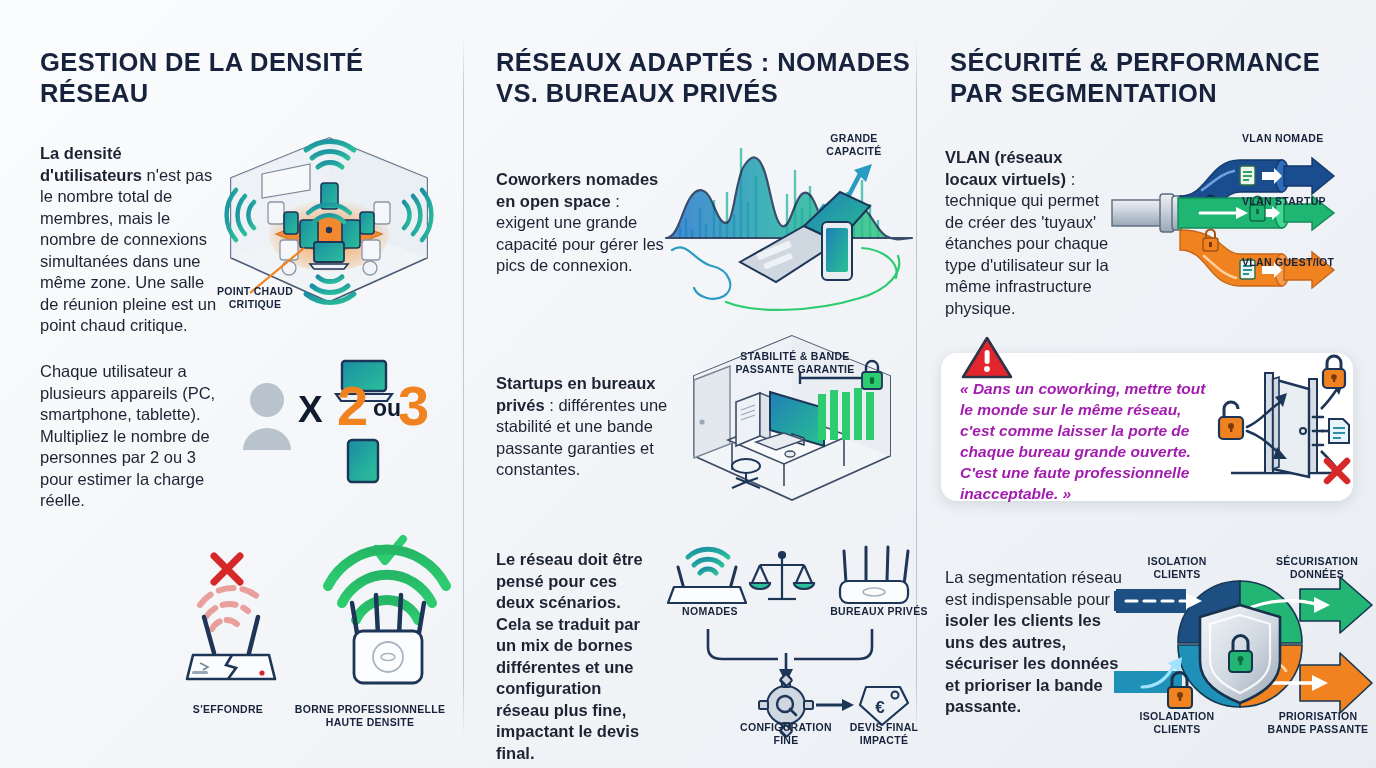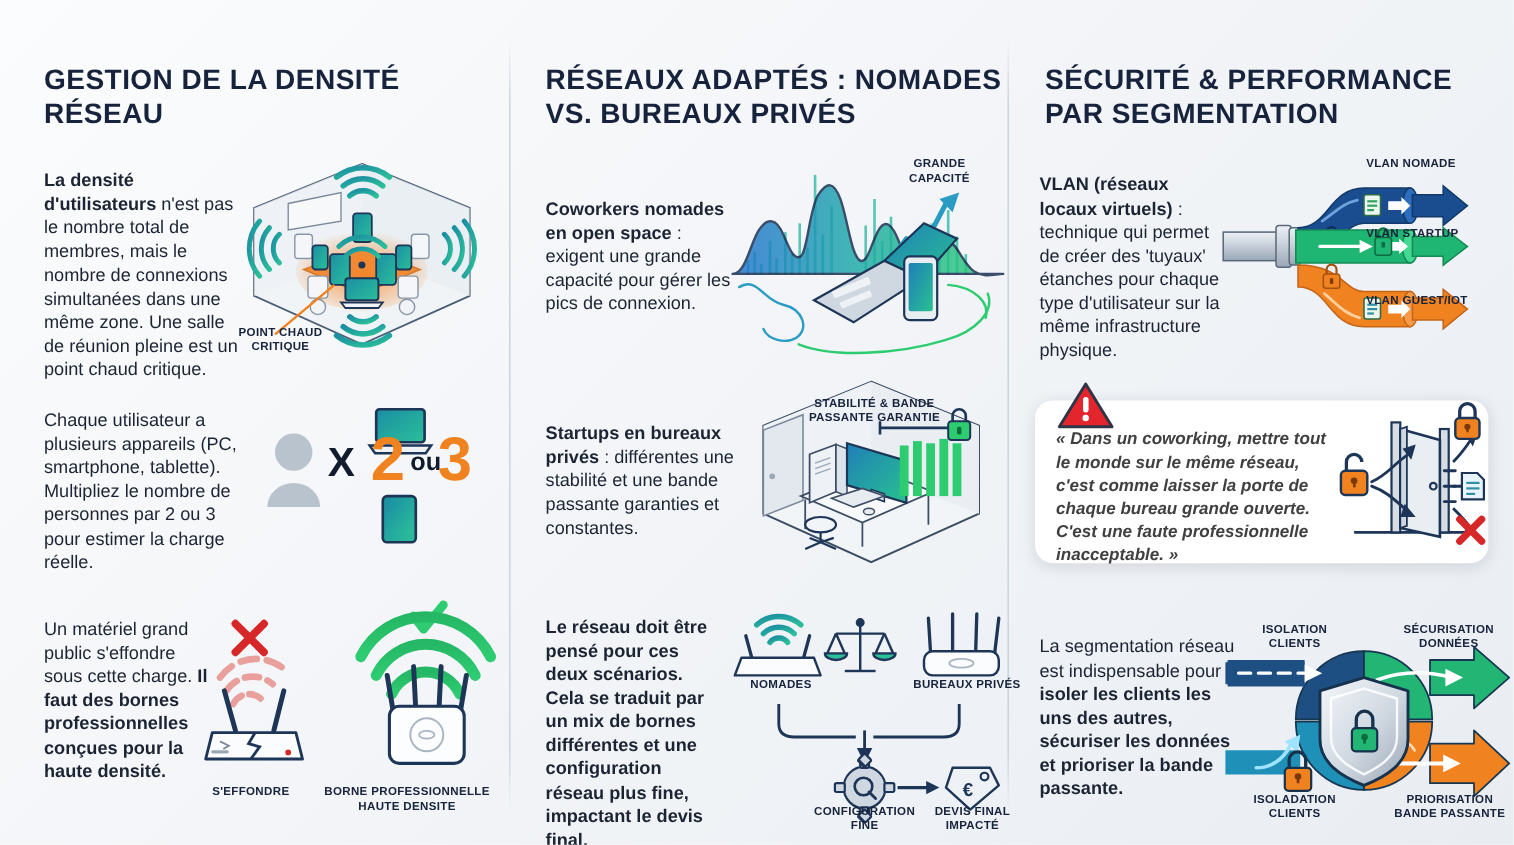--- a/index.html
+++ b/index.html
@@ -11,21 +11,21 @@
   }
   .page{position:relative;width:1376px;height:768px;}
 
   
   .divider{position:absolute;top:36px;width:1px;height:700px;
     background:linear-gradient(to bottom,rgba(190,200,212,0) 0%,rgba(186,197,210,.95) 8%,rgba(186,197,210,.95) 92%,rgba(190,200,212,0) 100%);}
   .divider.d1{left:463px;}
   .divider.d2{left:916px;}
 
   
-  .col{position:absolute;top:16px;height:540px;}
+  .col{position:absolute;top:5px;height:540px;}
   .col1{left:0;width:463px;}
   .col2{left:464px;width:452px;}
   .col3{left:917px;width:459px;}
 
   h1.title{
     position:absolute;margin:0;
     font-size:25.5px;line-height:31px;font-weight:800;
     letter-spacing:.4px;color:#17233c;text-transform:uppercase;
   }
   .col1 h1.title{left:40px;top:42px;width:400px;}
@@ -45,21 +45,21 @@
   .iso-room{position:absolute;}
 
   
   .multiplier{position:absolute;font-weight:800;color:#111b2e;}
   .orange-num{color:#f0821f;font-weight:800;}
 
   
   .quote-card{position:absolute;background:#ffffff;border-radius:16px;
       box-shadow:0 3px 14px rgba(20,35,60,.13);}
   .quote-text{position:absolute;font-style:italic;font-weight:700;
-      font-size:15.5px;line-height:21px;color:#404040;}
+      font-size:15.5px;line-height:21px;color:#a21caf;}
 
   svg{display:block;overflow:visible;}
 </style>
 </head>
 <body>
 
 <div class="page">
 
   <div class="divider d1"></div>
   <div class="divider d2"></div>
@@ -176,23 +176,20 @@
           <rect x="116" y="90" width="24" height="30" rx="1.5" fill="url(#dg)" stroke="none"></rect>
         </svg>
       </div>
       <div class="multiplier" style="left:298px;top:32px;font-size:37px;">X</div>
       <div class="multiplier orange-num" style="left:337px;top:16px;font-size:56px;">2</div>
       <div class="multiplier" style="left:373px;top:38px;font-size:23px;">ou</div>
       <div class="multiplier orange-num" style="left:398px;top:16px;font-size:56px;">3</div>
     </div>
 
     <div class="block" style="left:0;top:540px;width:463px;height:190px;">
-      <div class="btext" style="left:40px;top:6px;width:150px;">
-        <span>Un matériel grand public s'effondre sous cette charge. </span><b>Il faut des bornes professionnelles conçues pour la haute densité.</b>
-      </div>
       <div style="position:absolute;left:170px;top:0px;width:290px;height:165px;">
         <svg width="290" height="165" viewBox="0 0 290 165">
           <defs>
             <linearGradient id="gw" x1="0" y1="1" x2="0" y2="0">
               <stop offset="0" stop-color="#2ecc71"></stop>
                 <stop offset="1" stop-color="#25b765"></stop>
             </linearGradient>
           </defs>
 
           <g stroke="#d62828" stroke-width="7" stroke-linecap="round">

